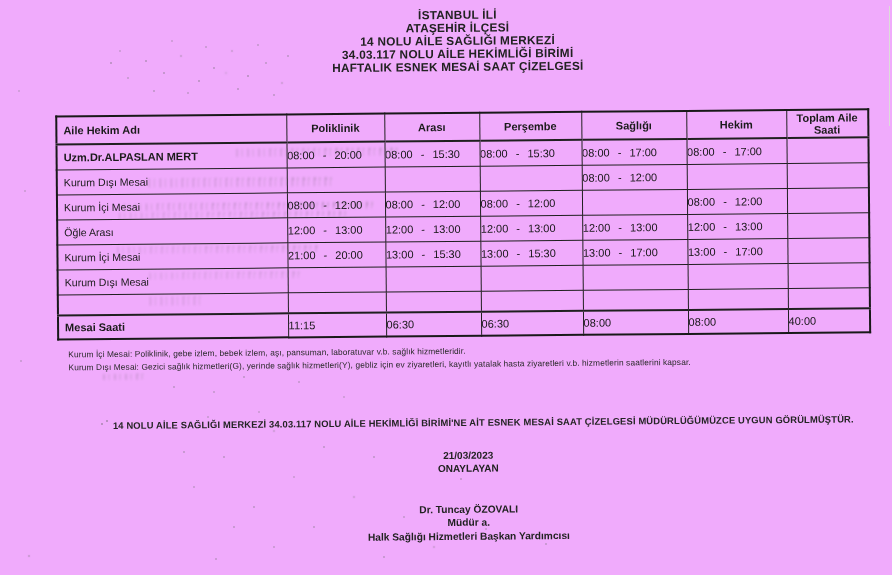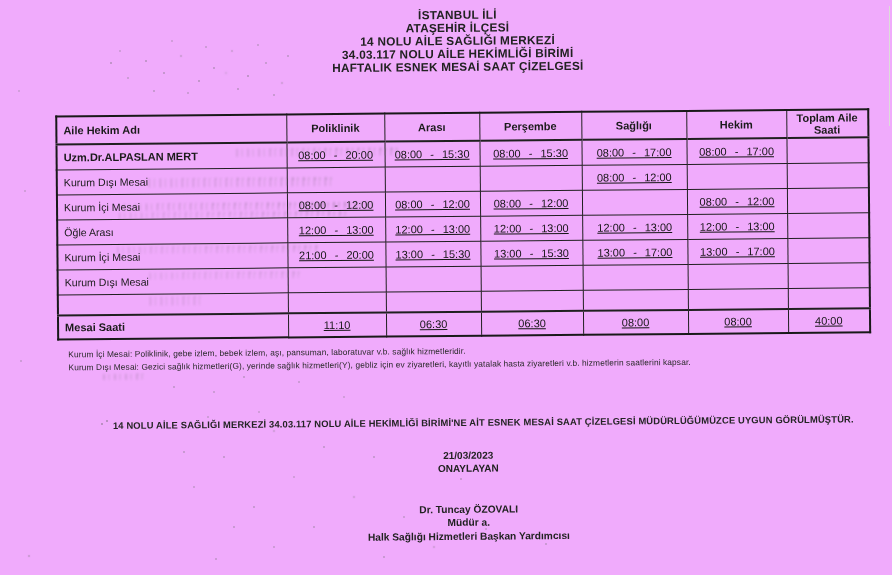--- a/index.html
+++ b/index.html
@@ -12,21 +12,21 @@
   .title-line{font-size:11.8px;font-weight:bold;line-height:12.9px;letter-spacing:.25px;color:#222;}
 
   
   table.sched{position:absolute;left:57px;top:112px;width:812px;table-layout:fixed;
     border-collapse:collapse;border:2.5px solid #191919;background:transparent;}
   .sched th,.sched td{border:1.5px solid #202020;overflow:hidden;white-space:nowrap;padding:0;}
   .sched thead th{font-weight:bold;font-size:11px;line-height:12px;text-align:center;border-bottom-width:2px;color:#1b1b1b;}
   .sched thead th.label-col{text-align:left;padding-left:6px;}
   .sched td.lbl{font-size:10.6px;text-align:left;padding-left:6px;color:#1b1b1b;}
   .sched td.lbl.b{font-weight:bold;font-size:11px;}
-  .sched td.val{font-size:11px;text-align:center;word-spacing:5px;color:#161616;text-decoration:underline;}
+  .sched td.val{font-size:11px;text-align:left;word-spacing:5px;color:#161616;}
   .sched tbody tr.total-row td{border-top-width:2.4px;}
 
   
   .footnotes{position:absolute;left:68px;top:345px;width:800px;}
   .footnote{font-size:8.4px;line-height:12.6px;color:#2a2a2a;letter-spacing:.1px;}
 
   
   .approval{position:absolute;left:112px;top:417px;width:770px;font-size:9.4px;font-weight:bold;
     letter-spacing:.15px;color:#242424;}
 
@@ -171,21 +171,21 @@
             <td class="lbl"></td>
             <td class="val"></td>
             <td class="val"></td>
             <td class="val"></td>
             <td class="val"></td>
             <td class="val"></td>
             <td class="val"></td>
           </tr>
           <tr class="total-row" style="height: 24px;">
             <td class="lbl b">Mesai Saati</td>
-            <td class="val">11:10</td>
+            <td class="val">11:15</td>
             <td class="val">06:30</td>
             <td class="val">06:30</td>
             <td class="val">08:00</td>
             <td class="val">08:00</td>
             <td class="val">40:00</td>
           </tr>
         </tbody>
     </table>
 
     <div class="artifact ghost g1"></div>

